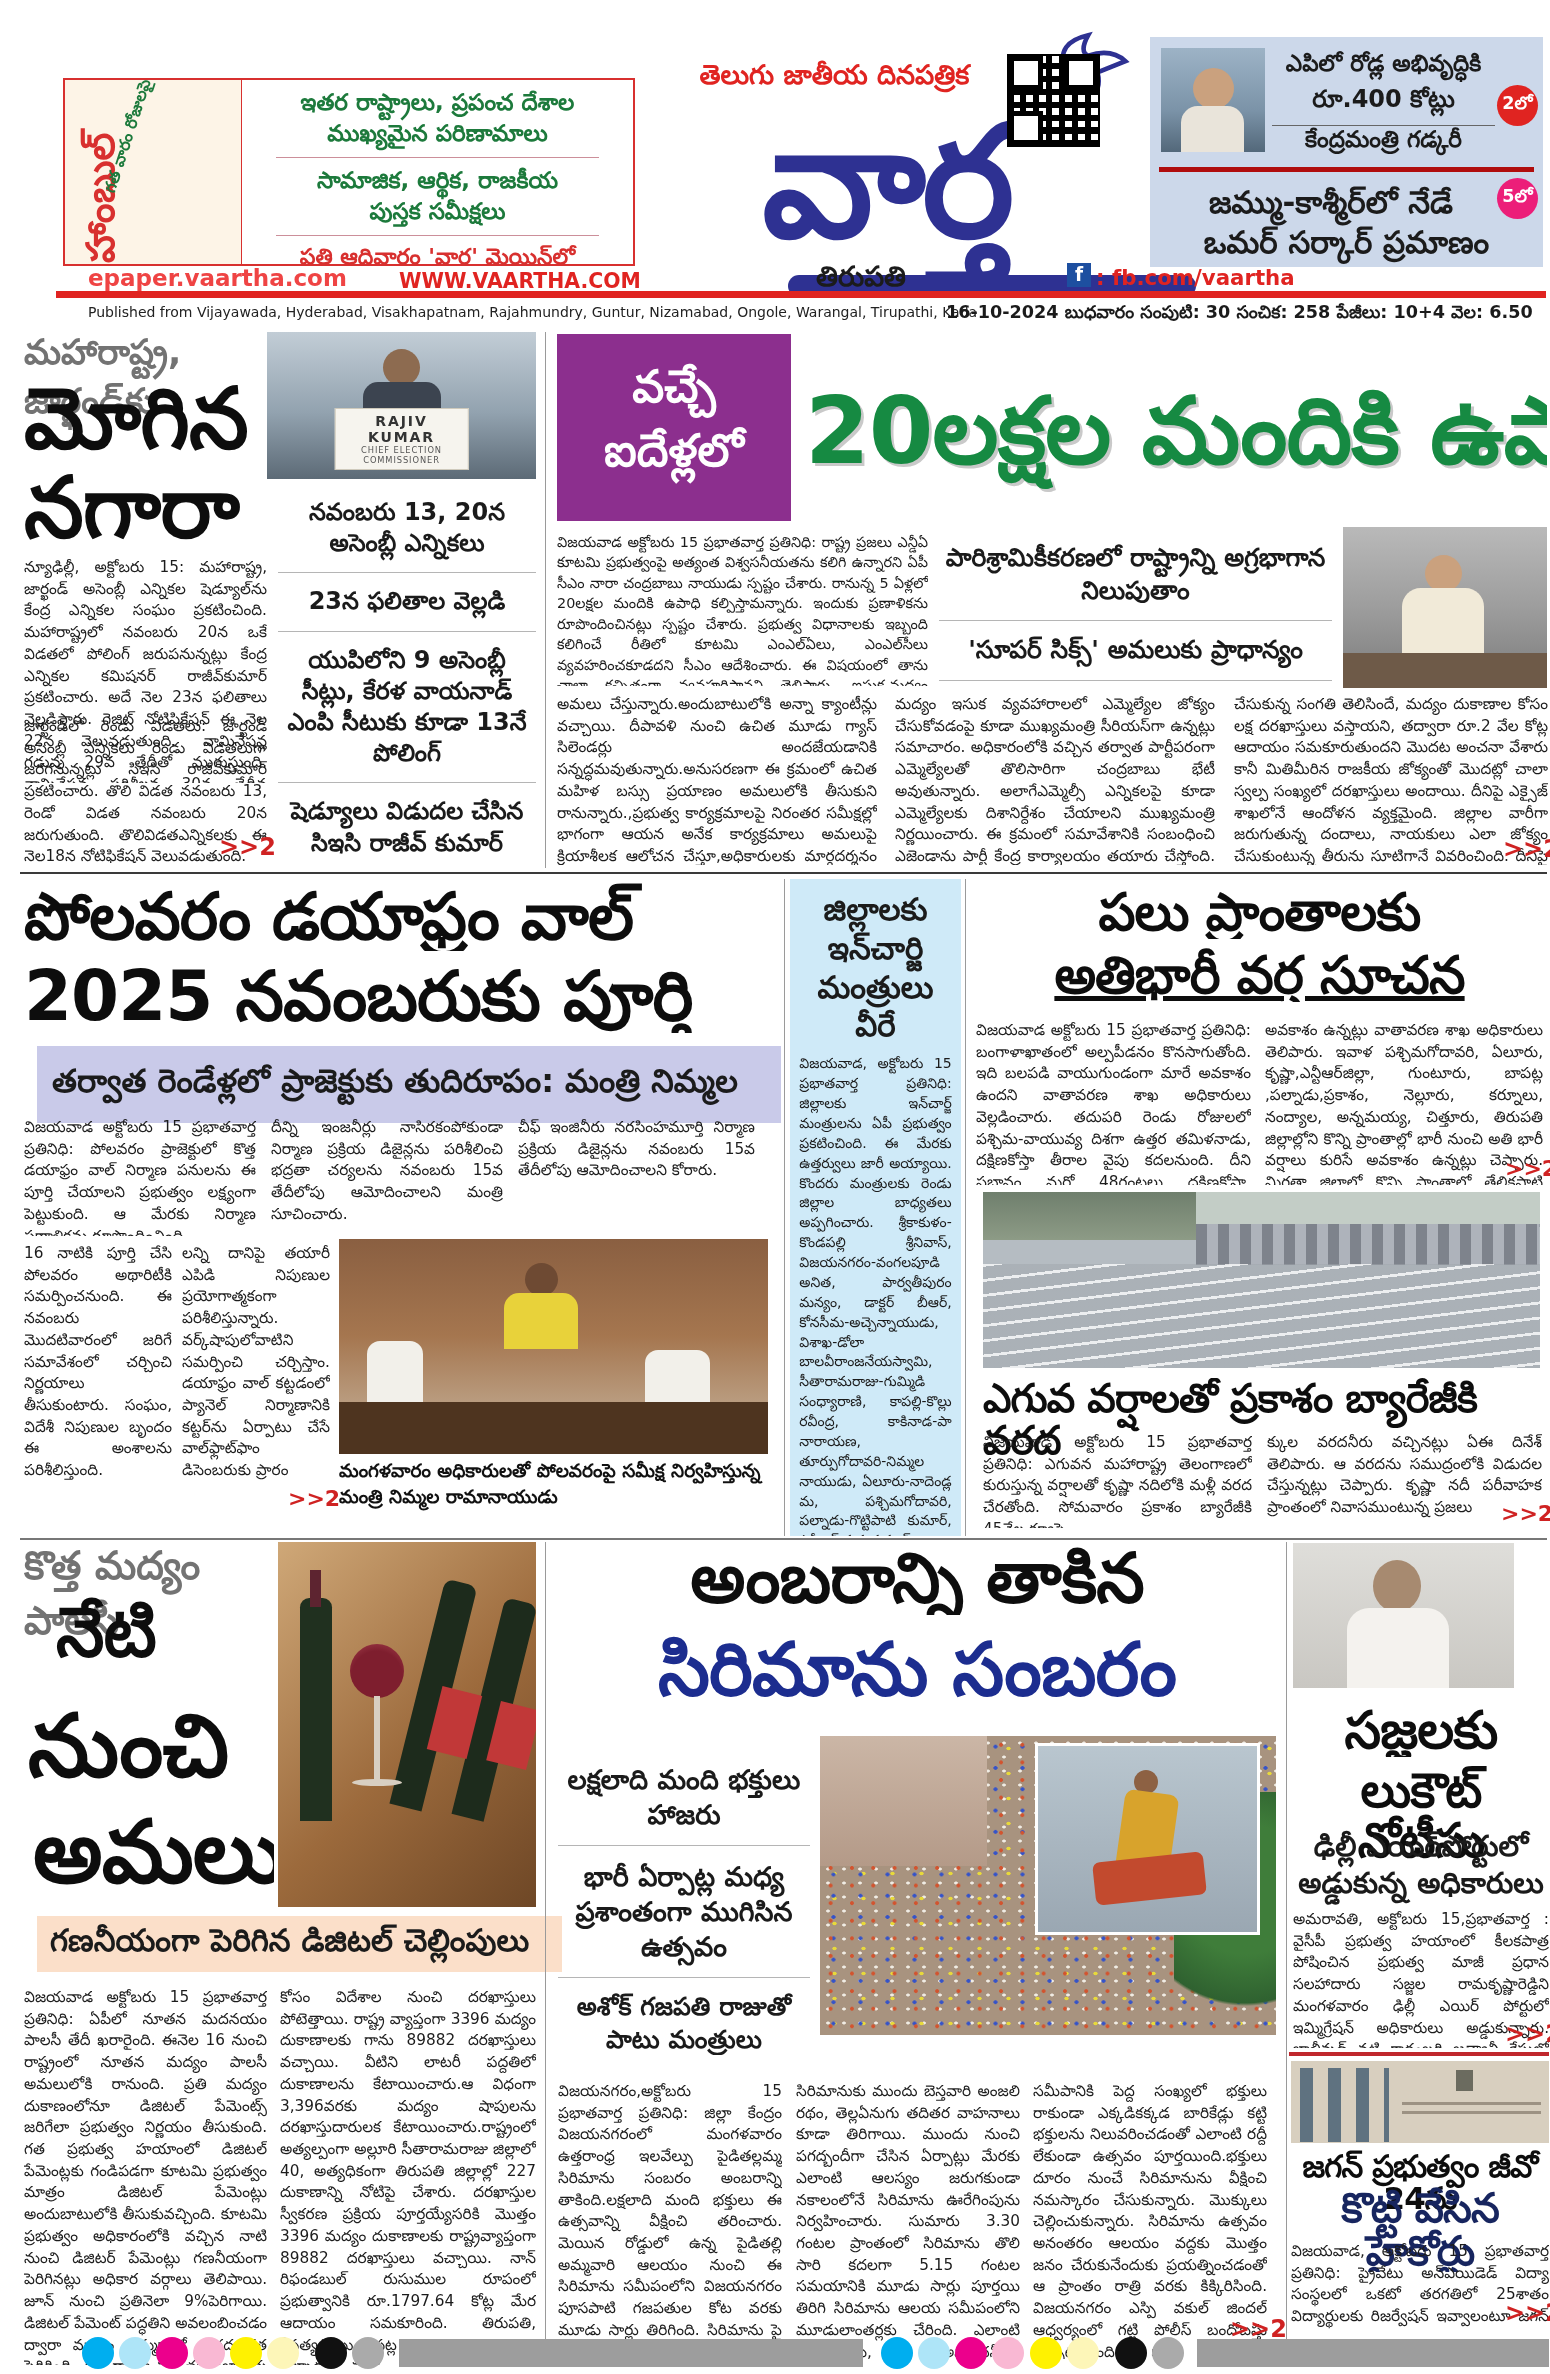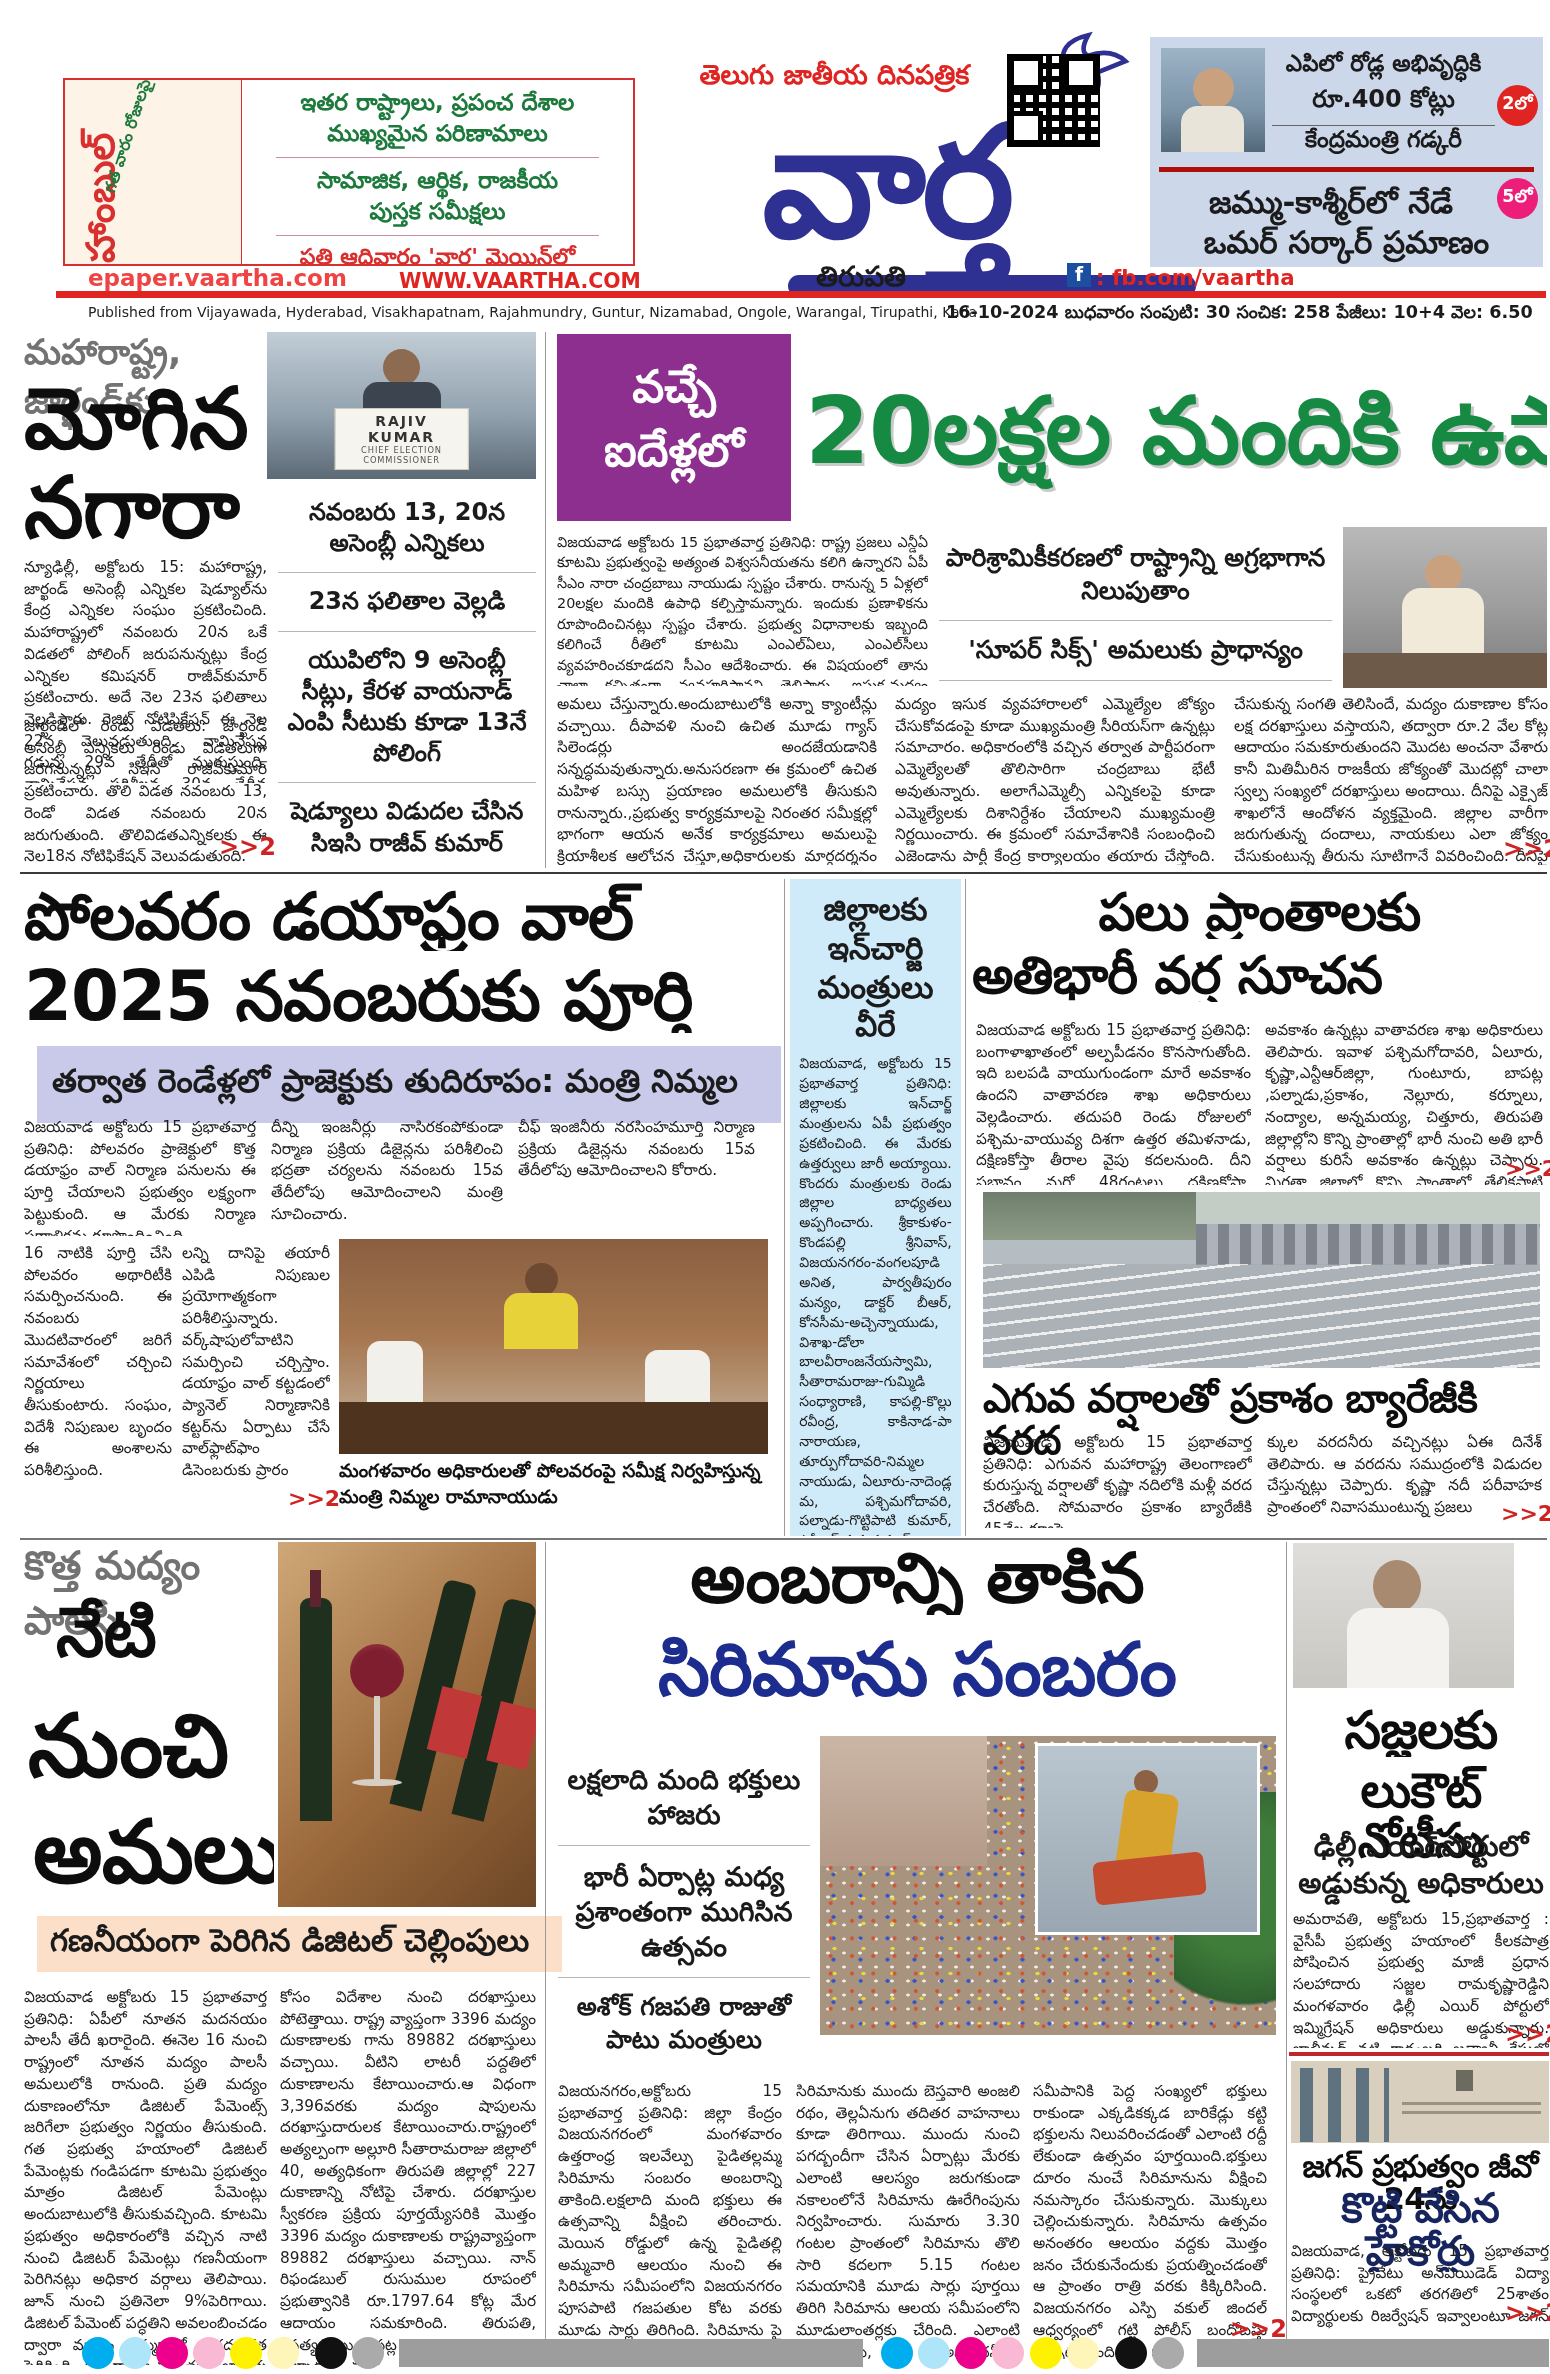--- a/index.html
+++ b/index.html
@@ -177,21 +177,21 @@
   <div class="abs vr" style="left:784px;top:879px;height:657px;"></div>
 
   <div class="abs" style="left:790px;top:879px;width:171px;height:657px;background:#cfeaf8;">
     <div style="font-weight:800;font-size:31px;text-align:center;line-height:1.25;padding:11px 5.6px 5.6px;">జిల్లాలకు ఇన్‌చార్జి మంత్రులు వీరే</div>
     <div class="body" style="padding:3.7px 9.3px;font-size:14px;height:482px;overflow:hidden;">విజయవాడ, అక్టోబరు 15 ప్రభాతవార్త ప్రతినిధి: జిల్లాలకు ఇన్‌చార్జ్ మంత్రులను ఏపీ ప్రభుత్వం ప్రకటించింది. ఈ మేరకు ఉత్తర్వులు జారీ అయ్యాయి. కొందరు మంత్రులకు రెండు జిల్లాల బాధ్యతలు అప్పగించారు. శ్రీకాకుళం-కొండపల్లి శ్రీనివాస్, విజయనగరం-వంగలపూడి అనిత, పార్వతీపురం మన్యం, డాక్టర్ బీఆర్, కోనసీమ-అచ్చెన్నాయుడు, విశాఖ-డోలా బాలవీరాంజనేయస్వామి, సీతారామరాజు-గుమ్మిడి సంధ్యారాణి, కాపల్లి-కొల్లు రవీంద్ర, కాకినాడ-పా నారాయణ, తూర్పుగోదావరి-నిమ్మల నాయుడు, ఏలూరు-నాదెండ్ల మ, పశ్చిమగోదావరి, పల్నాడు-గొట్టిపాటి కుమార్, ఎన్టీఆర్-సత్యకుమార్, కృష్ణా-వాసంశెట్టి సుభాష్, గుంటూరు-దుల దుర్గేష్, బాపట్ల-కొలుసు పార్థసారథి, ప్రకాశం-ఆనం రామనారాయణరెడ్డి, నెల్లూరు-ఎన్ఎండీ ఫరూక్, నంద్యాల-వుల కేశవ్, అనంతపురం-టీజీ భరత్, శ్రీసత్యసాయి, తిరుపతి-అనగాని సత్యప్రసాద్, వైఎస్ఆర్-ఎస్.సవిత, అన్నమయ్య-బీసీ జనార్దన్ రెడ్డి, చిత్తూరు-మండిపల్లి రాంప్రసాద్‌రెడ్డి నియమితులయ్యారు.</div>
   </div>
 
   <div class="abs vr" style="left:965px;top:879px;height:657px;"></div>
 
   <div class="abs hl" style="left:972px;top:885px;width:575px;font-size:52px;font-weight:700;text-align:center;">పలు ప్రాంతాలకు</div>
-  <div class="abs hl" style="left:972px;top:948px;width:575px;font-size:52px;font-weight:700;text-align:left;">అతిభారీ వర్ష సూచన</div>
+  <div class="abs hl" style="left:972px;top:948px;width:575px;font-size:52px;font-weight:700;text-align:center;text-decoration:underline;">అతిభారీ వర్ష సూచన</div>
   <div class="abs body" style="left:976px;top:1020px;width:275px;height:165px;">విజయవాడ అక్టోబరు 15 ప్రభాతవార్త ప్రతినిధి: బంగాళాఖాతంలో అల్పపీడనం కొనసాగుతోంది. ఇది బలపడి వాయుగుండంగా మారే అవకాశం ఉందని వాతావరణ శాఖ అధికారులు వెల్లడించారు. తదుపరి రెండు రోజులలో పశ్చిమ-వాయువ్య దిశగా ఉత్తర తమిళనాడు, దక్షిణకోస్తా తీరాల వైపు కదలనుంది. దీని ప్రభావం మరో 48గంటలు దక్షిణకోస్తా, రాయలసీమలో విస్తృతంగా వర్షాలు కురవనున్నాయి. కొన్నిచోట్ల భారీ నుంచి అతి భారీ వర్షాలు కురిసే అవకాశం ఉంది. పలుచోట్ల అత్యంత భారీ వర్షాలకు కురిసే</div>
   <div class="abs body" style="left:1265px;top:1020px;width:278px;height:165px;">అవకాశం ఉన్నట్లు వాతావరణ శాఖ అధికారులు తెలిపారు. ఇవాళ పశ్చిమగోదావరి, ఏలూరు, కృష్ణా,ఎన్టీఆర్‌జిల్లా, గుంటూరు, బాపట్ల ,పల్నాడు,ప్రకాశం, నెల్లూరు, కర్నూలు, నంద్యాల, అన్నమయ్య, చిత్తూరు, తిరుపతి జిల్లాల్లోని కొన్ని ప్రాంతాల్లో భారీ నుంచి అతి భారీ వర్షాలు కురిసే అవకాశం ఉన్నట్లు చెప్పారు. మిగతా జిల్లాల్లో కొన్ని ప్రాంతాల్లో తేలికపాటి నుంచి మోస్తరు కురిసే అవకాశం ఉంది. తీరం వెంబడి గంటకు 35-55 కి.మీ వేగంతో ఈదురుగాలులు వీస్తాయని మత్స్యకారులు వేటకు వెళ్లరా</div>
   <div class="abs jump" style="left:1505px;top:1156px;font-size:22px;">&gt;&gt;2</div>
 
   <div class="abs ph" style="left:983px;top:1192px;width:557px;height:176px;
               background:linear-gradient(180deg,#c3cdc6 0%,#c3cdc6 18%,#9aa0a8 18%,#9aa0a8 20%,#b5bcc2 20%);">
     <div class="abs" style="left:213px;top:32px;width:343px;height:41px;background:repeating-linear-gradient(90deg,#7e838c 0 11px,#aeb3bb 11px 22px);"></div>
     <div class="abs" style="left:0;top:72px;width:557px;height:104px;background:repeating-linear-gradient(173deg,rgba(255,255,255,.75) 0 2.8px,rgba(160,166,172,.5) 2.8px 15px);"></div>
     <div class="abs" style="left:0;top:0;width:213px;height:48px;background:linear-gradient(180deg,#6f7f6d,#8d9b86);"></div>
   </div>

